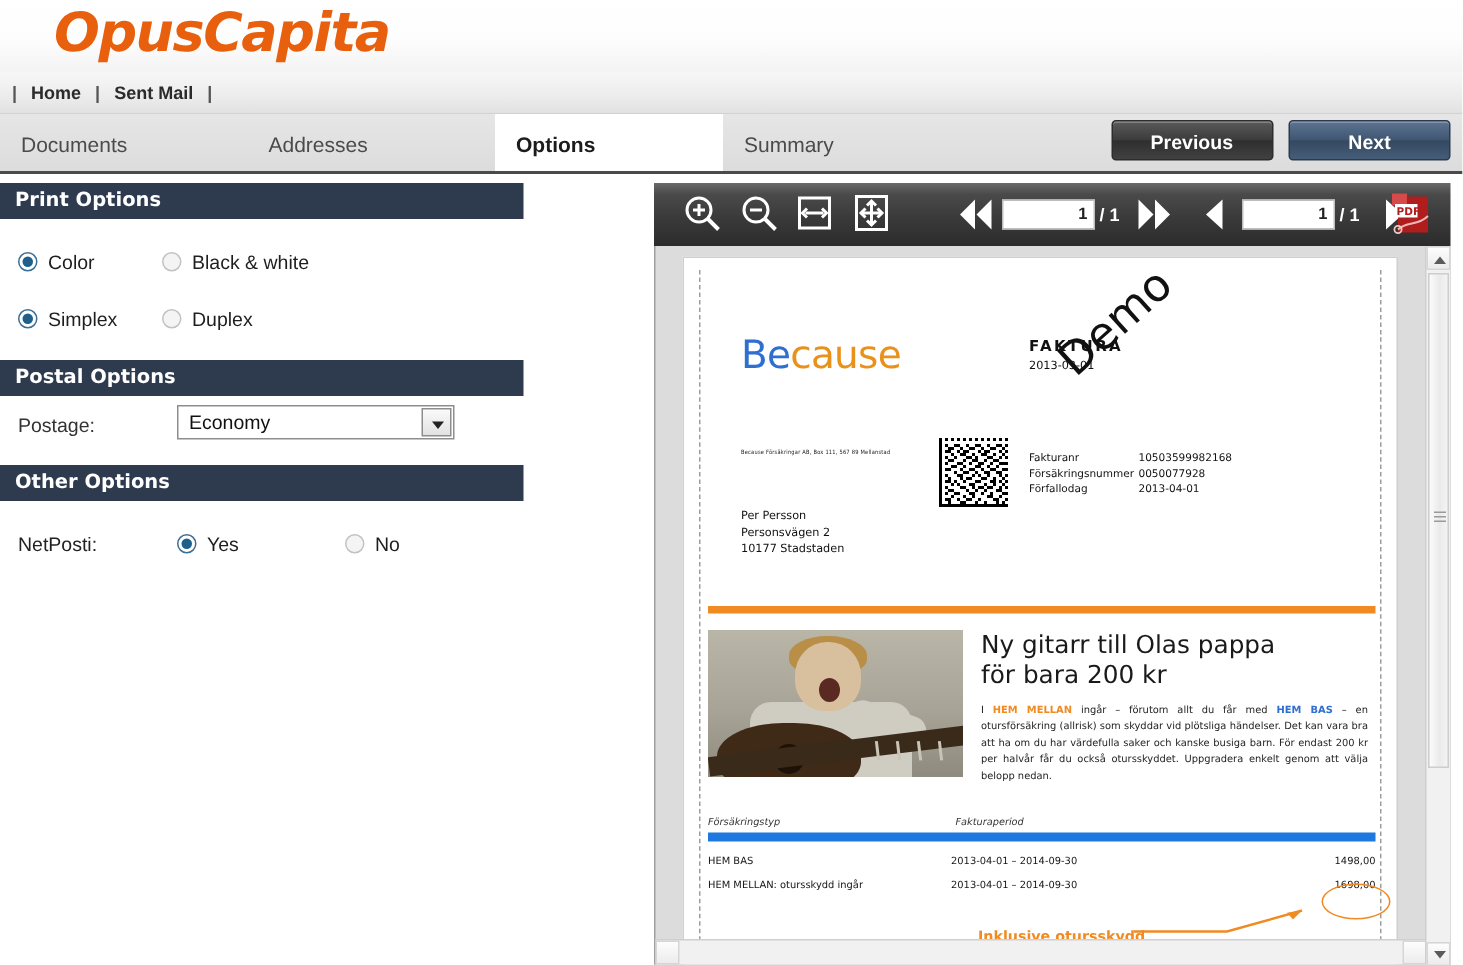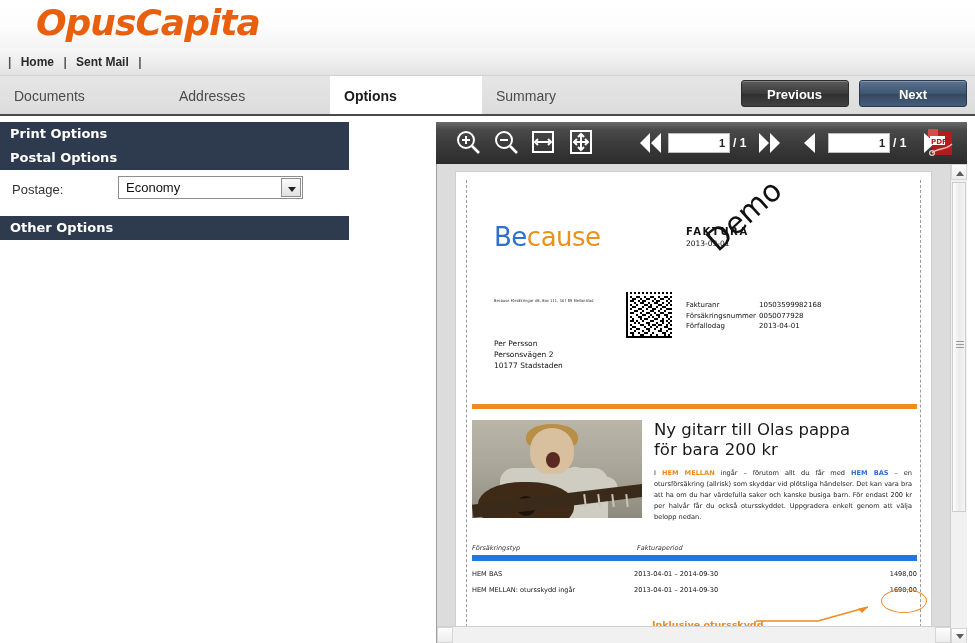--- a/index.html
+++ b/index.html
@@ -313,31 +313,60 @@
     <span class="btn btn-prev">Previous</span>
     <span class="btn btn-next">Next</span>
   </div>
 </div>
 
 <div class="main">
 
   <div class="optpanel">
 
     <div class="sec-head">Print Options</div>
+    <div class="sec-body">
+      <div class="optrow">
+        <span class="cell" style="left:12px;">
+          <span class="radio on"></span><span class="lbl">Color</span>
+        </span>
+        <span class="cell" style="left:108px;">
+          <span class="radio off"></span><span class="lbl">Black &amp; white</span>
+        </span>
+      </div>
+      <div class="optrow">
+        <span class="cell" style="left:12px;">
+          <span class="radio on"></span><span class="lbl">Simplex</span>
+        </span>
+        <span class="cell" style="left:108px;">
+          <span class="radio off"></span><span class="lbl">Duplex</span>
+        </span>
+      </div>
+    </div>
 
     <div class="sec-head">Postal Options</div>
     <div class="sec-body" style="height:46px;position:relative;">
       <span style="position:absolute;left:12px;top:12px;font-size:13px;">Postage:</span>
       <span class="selwrap">
         <span class="selval">Economy</span>
         <span class="selbtn"></span>
       </span>
     </div>
 
     <div class="sec-head">Other Options</div>
+    <div class="sec-body">
+      <div class="optrow">
+        <span class="cell" style="left:12px;">NetPosti:</span>
+        <span class="cell" style="left:118px;">
+          <span class="radio on"></span><span class="lbl">Yes</span>
+        </span>
+        <span class="cell" style="left:230px;">
+          <span class="radio off"></span><span class="lbl">No</span>
+        </span>
+      </div>
+    </div>
   </div>
 
   <div class="viewer">
 
     <div class="pdftoolbar">
       <span class="tbicon" style="left:18px;">
         <svg width="28" height="28" viewBox="0 0 28 28">
           <circle cx="12" cy="12" r="8" fill="none" stroke="#fff" stroke-width="2"></circle>
           <line x1="18" y1="18" x2="25" y2="25" stroke="#fff" stroke-width="2.6"></line>
           <line x1="8" y1="12" x2="16" y2="12" stroke="#fff" stroke-width="2"></line>

